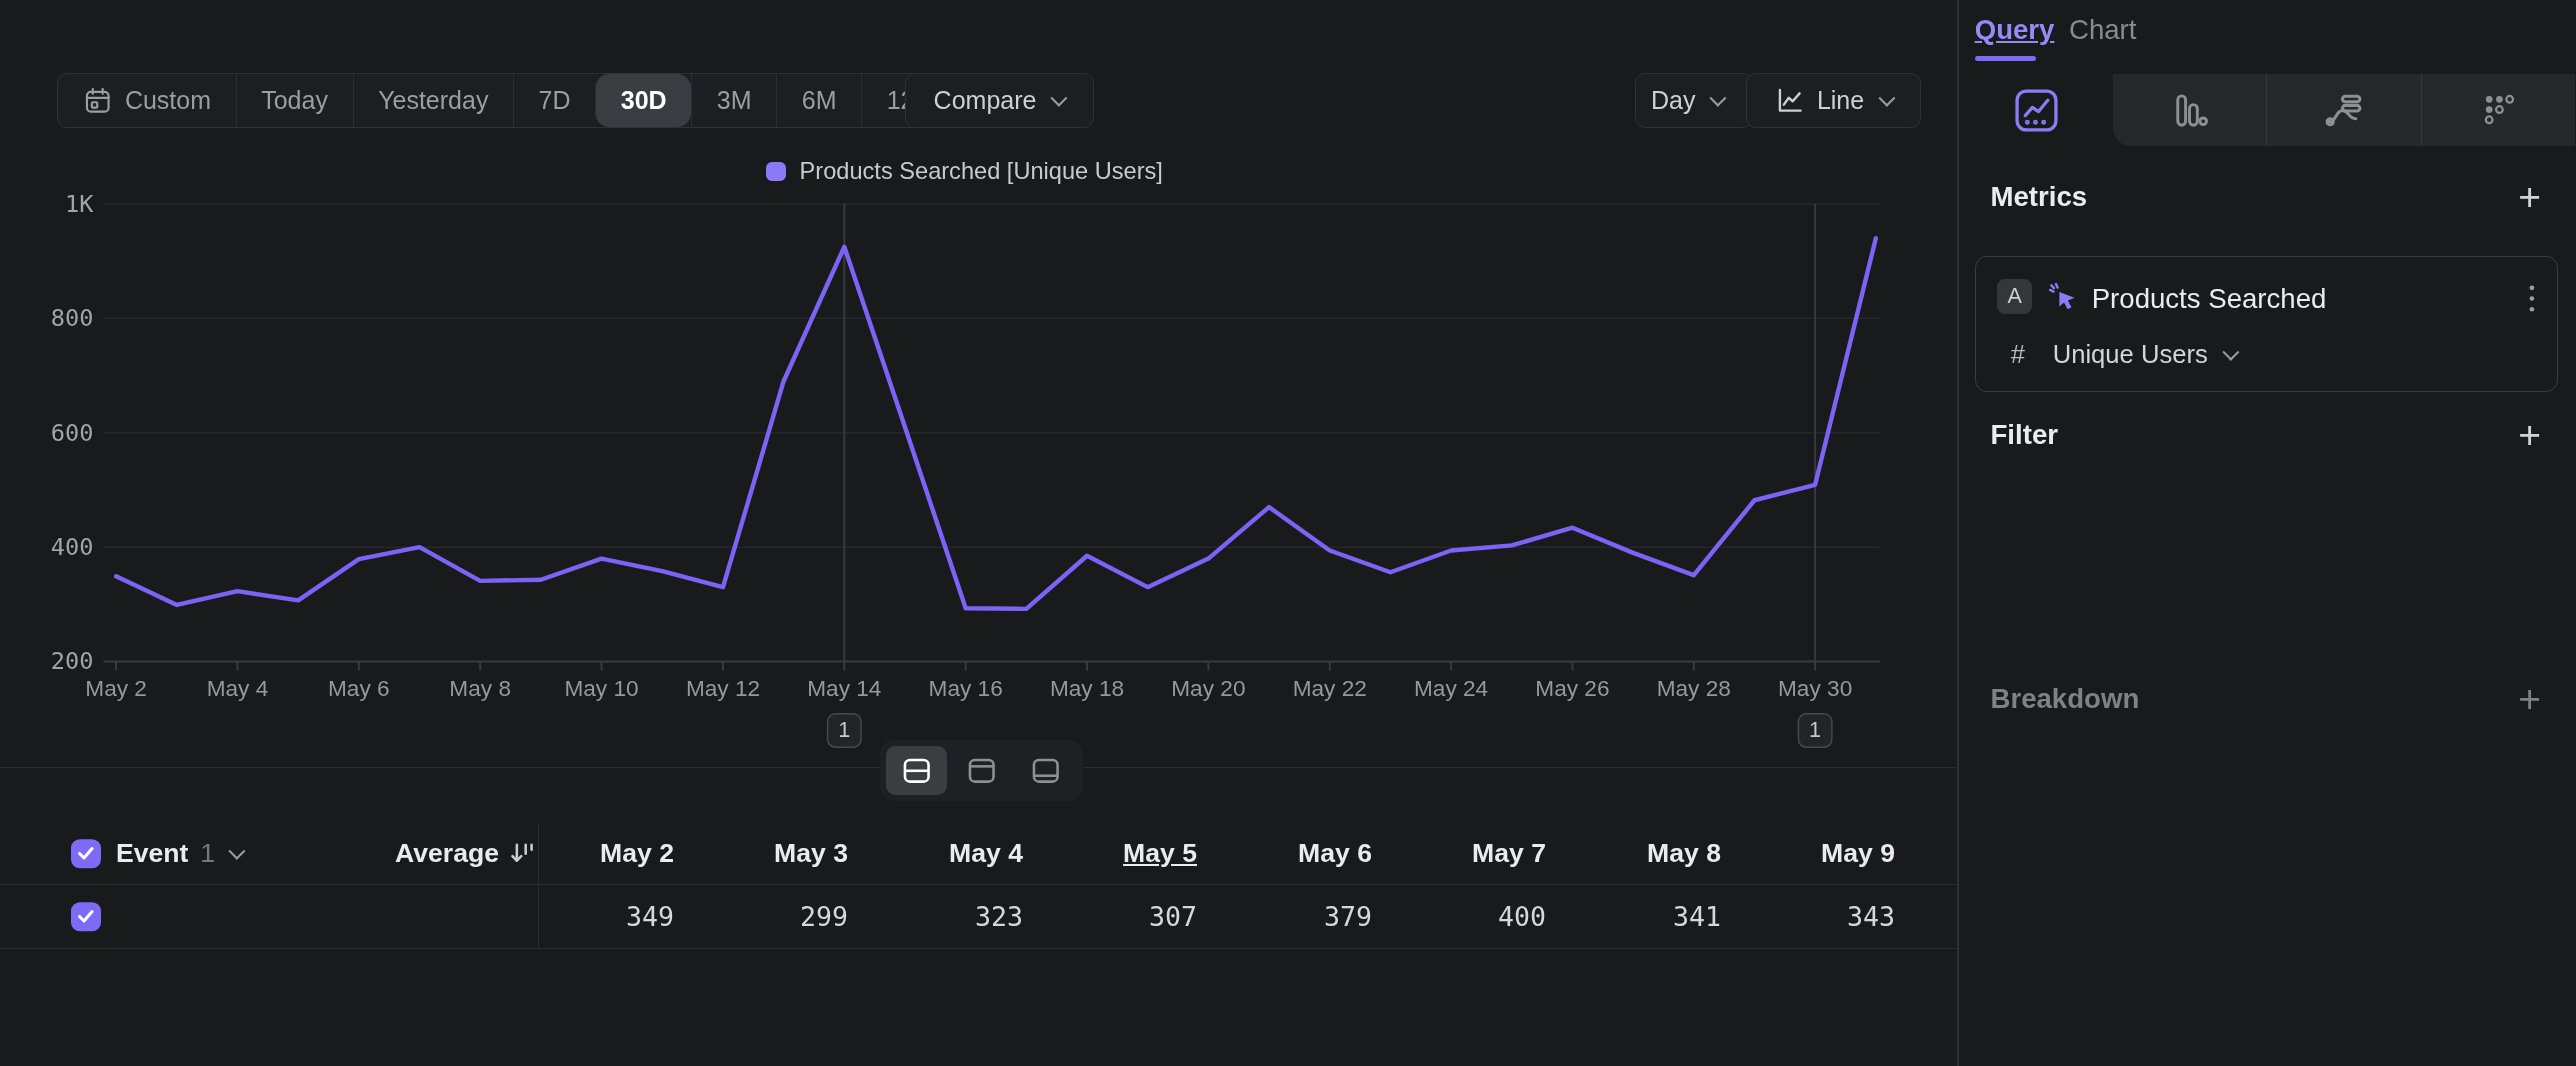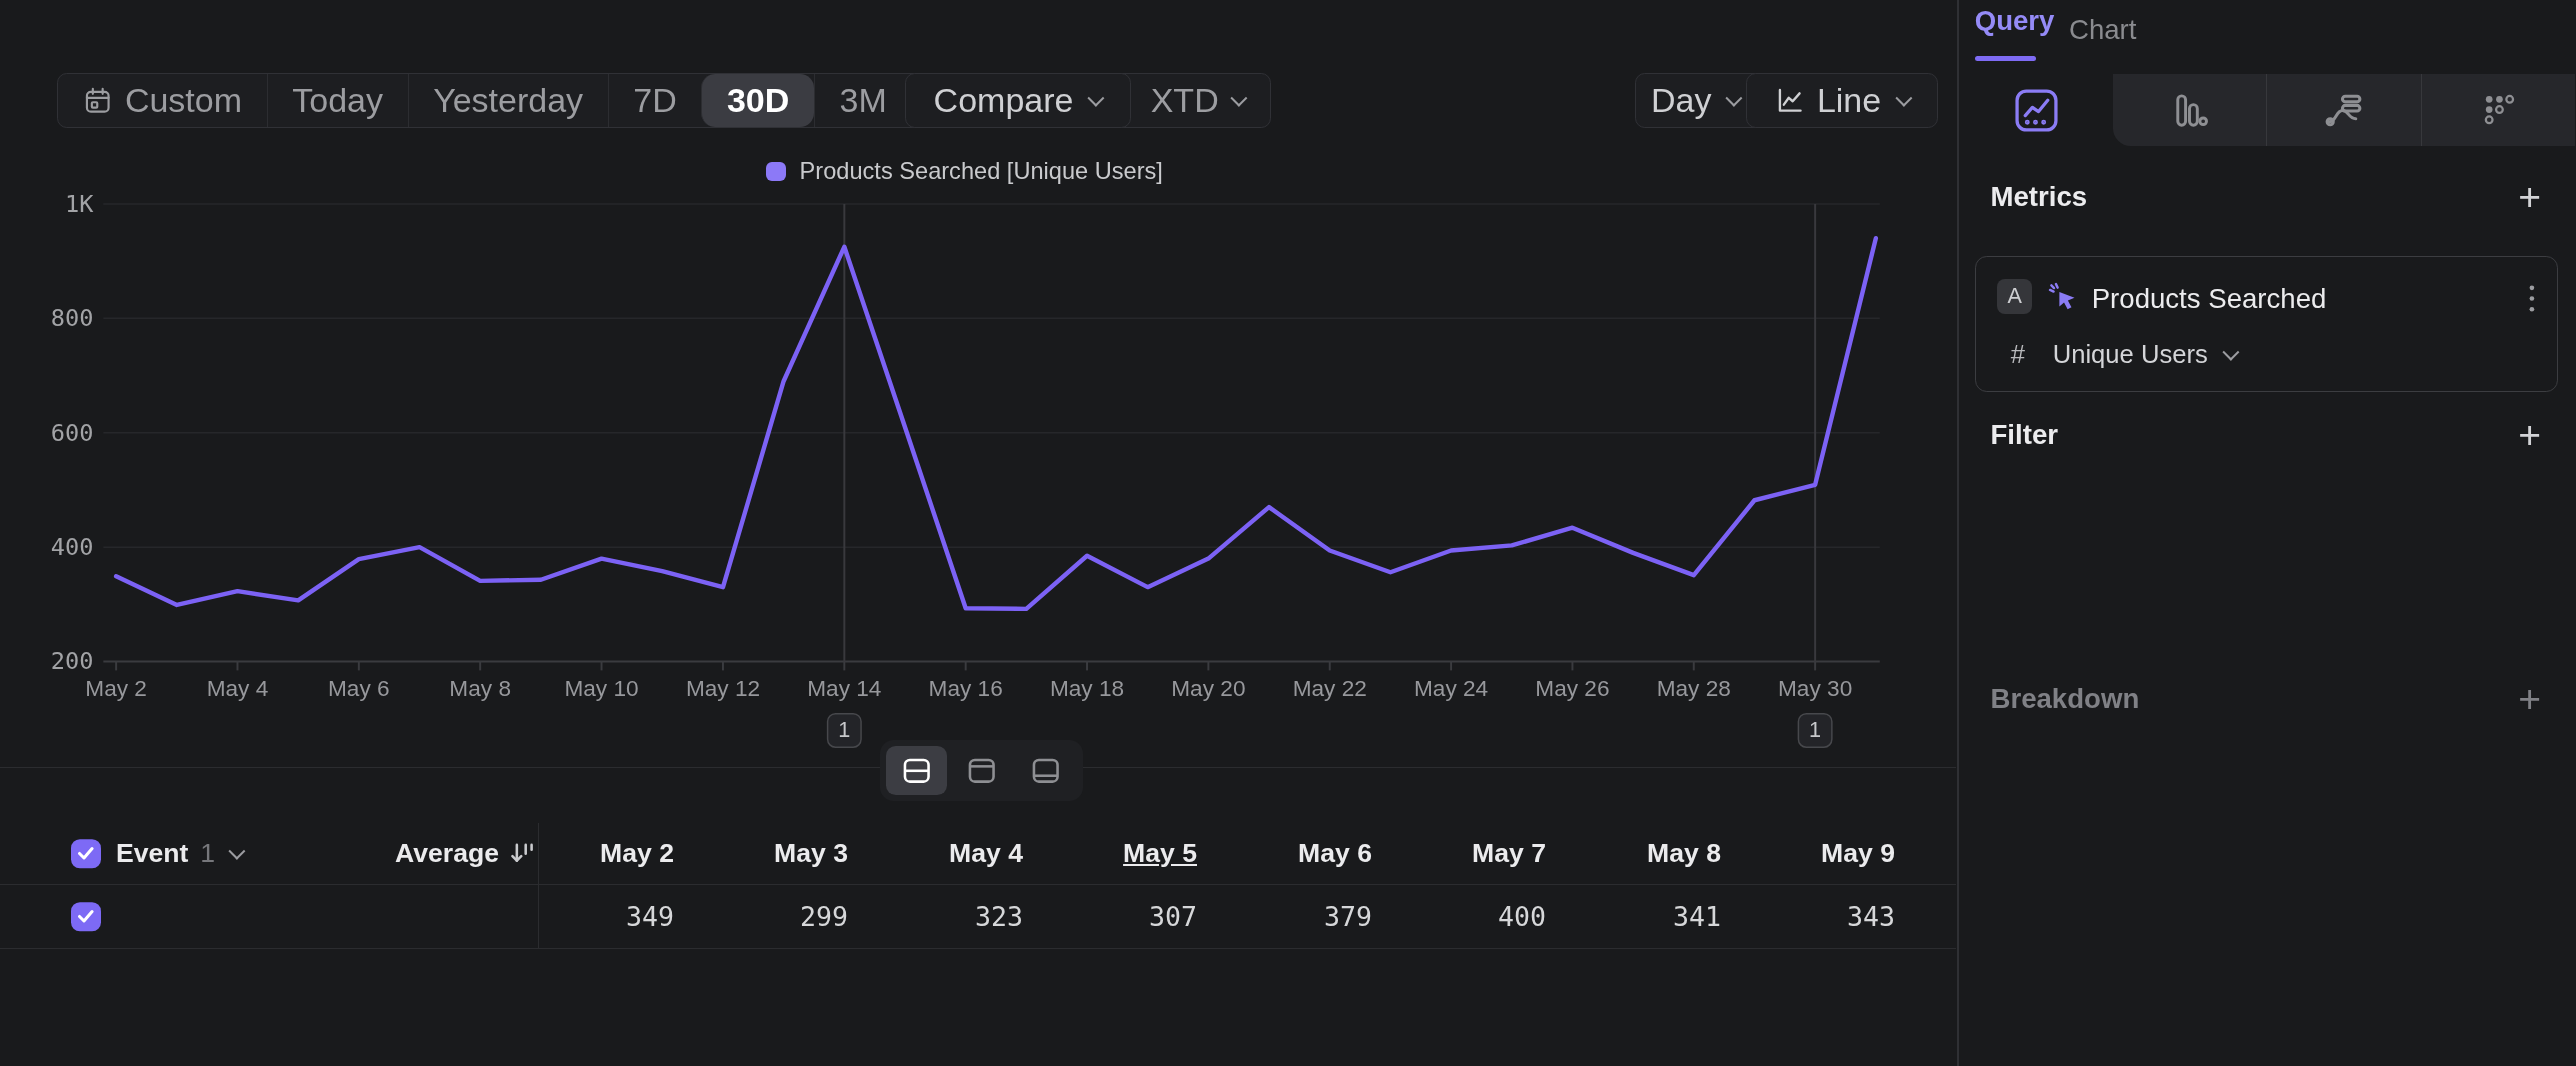--- a/index.html
+++ b/index.html
@@ -2,21 +2,21 @@
 <html><head>
 <meta charset="utf-8">
 <style>
   html,body{margin:0;padding:0;background:#131315;}
   #app{position:relative;width:2576px;height:1067px;background:#191a1c;overflow:hidden;
        font-family:"Liberation Sans",sans-serif;color:#e9e9eb;}
   .mono{font-family:"DejaVu Sans Mono",monospace;}
 
   
   .btn,.seg{position:absolute;top:73px;height:55px;box-sizing:border-box;
-    border:1.5px solid #303136;border-radius:9.8px;background:#1d1e21;color:#9c9da1;font-size:34px;}
+    border:1.5px solid #303136;border-radius:9.8px;background:#1d1e21;color:#9c9da1;font-size:25px;}
   .seg{display:inline-flex;overflow:hidden;left:57px;}
   .seg-item{display:flex;align-items:center;gap:12.8px;padding:0 24.6px;border-left:1.5px solid #2c2d31;cursor:pointer;white-space:nowrap;}
   .seg-item:first-child{border-left:none;}
   .seg-item.sel{background:#3b3c42;color:#ffffff;font-weight:600;border-radius:14px;}
   .btn{display:inline-flex;align-items:center;gap:12.8px;padding:0 27.6px;cursor:pointer;color:#cfd0d3;}
   .chev{display:inline-block;width:9.8px;height:9.8px;border-right:2.5px solid #9c9da1;
         border-bottom:2.5px solid #9c9da1;transform:rotate(45deg) translate(-2px,-2px);margin-left:3.9px;}
   .seg-item .chev{margin-left:2px;}
 
   
@@ -44,21 +44,21 @@
   .cbx{position:absolute;left:71px;top:50%;transform:translateY(-50%);width:29.5px;height:29.5px;
        border-radius:8.9px;background:#7d6af5;display:flex;align-items:center;justify-content:center;cursor:pointer;}
   #col-divider{position:absolute;left:538px;top:823px;width:1px;height:126px;background:#2b2c2f;}
   .th{font-size:26.6px;font-weight:600;color:#ebebed;}
   .td{font-size:26.6px;color:#d6d7d9;}
 
   
   #panel{position:absolute;left:1957px;top:0;width:619px;height:1067px;border-left:2px solid #2f3034;
          box-sizing:border-box;background:#191a1c;}
   .p-abs{position:absolute;}
-  #tab-query{left:15.7px;top:5px;font-size:27.6px;font-weight:600;color:#958bf7;cursor:pointer;}
+  #tab-query{left:15.7px;top:14px;font-size:27.6px;font-weight:600;color:#958bf7;cursor:pointer;text-decoration:underline;}
   #tab-query-underline{left:15.7px;top:56px;width:61px;height:4.9px;border-radius:3px;background:#7e6bf4;}
   #tab-chart{left:110px;top:13.8px;font-size:27.6px;color:#8a8b8f;cursor:pointer;}
   #icon-strip{left:0;top:74px;width:617px;height:72px;}
   #icon-strip .active-cell{position:absolute;left:0;top:0;width:154px;height:72px;display:flex;
        align-items:center;justify-content:center;cursor:pointer;}
   #icon-strip .rest{position:absolute;left:154px;top:0;width:462px;height:72px;background:#26272b;
        border-radius:0 0 0 17.7px;display:flex;}
   #icon-strip .rest .cell-i{flex:1;display:flex;align-items:center;justify-content:center;
        border-left:1px solid #37383c;cursor:pointer;color:#8e8f93;}
   #icon-strip .rest .cell-i:first-child{border-left:none;}

